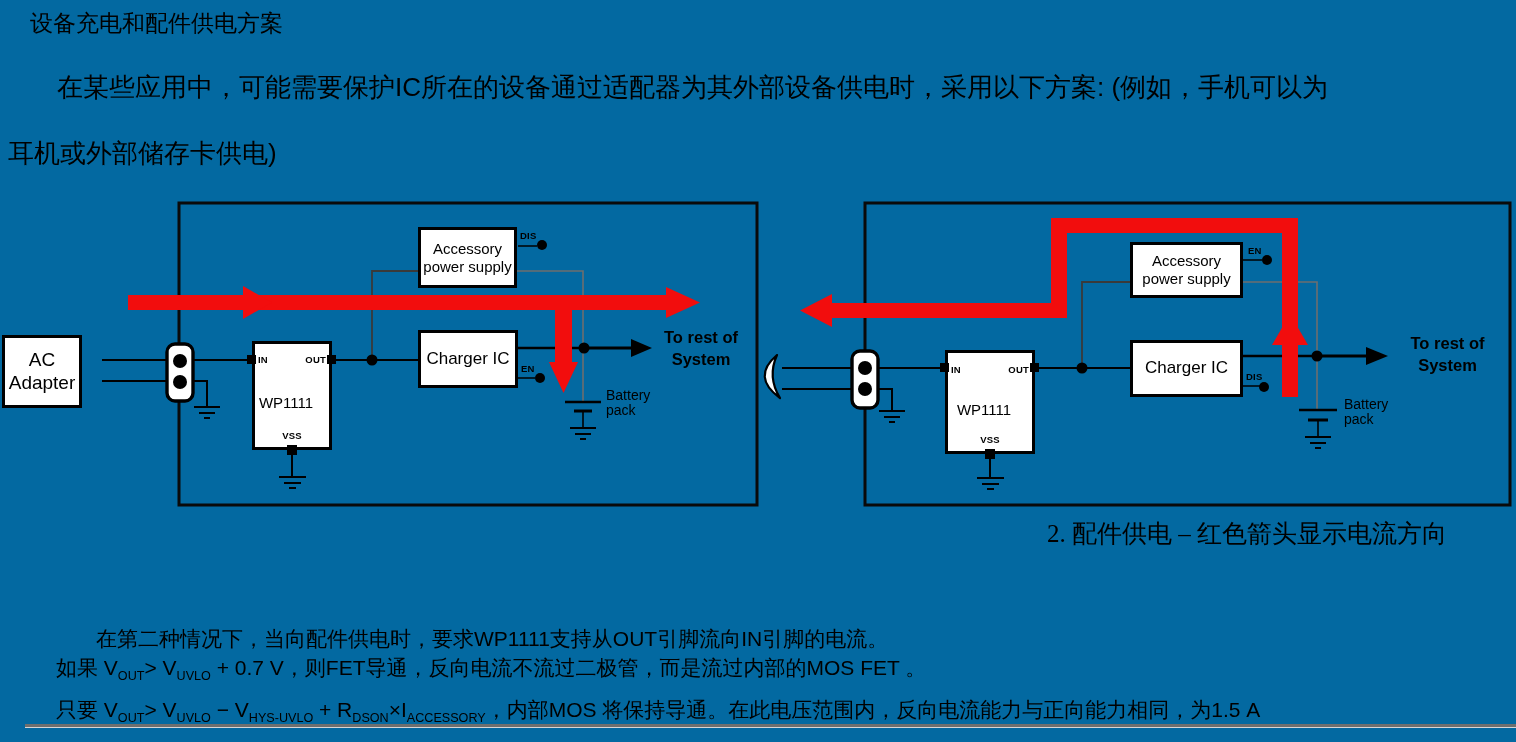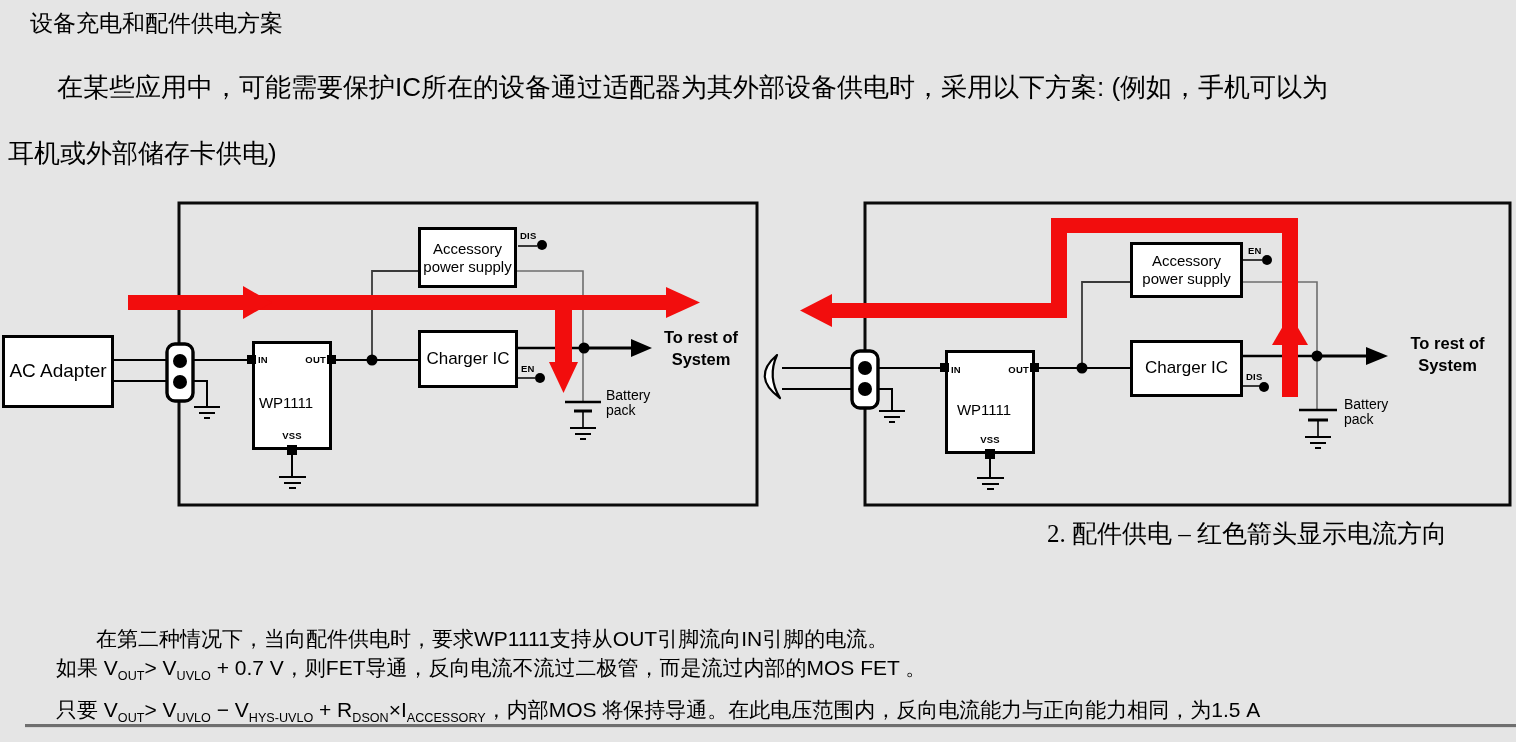--- a/index.html
+++ b/index.html
@@ -1,17 +1,17 @@
 <!DOCTYPE html>
 <html><head>
 <meta charset="utf-8">
 <style>
   html,body{margin:0;padding:0;background:#fff;}
   body{font-family:"Liberation Sans","DejaVu Sans",sans-serif;color:#000;}
-  .page{position:relative;width:1516px;height:742px;background:#e5e5e5;overflow:hidden;}
+  .page{position:relative;width:1516px;height:742px;background:#0369a1;overflow:hidden;}
   .abs{position:absolute;}
   .cnbox{position:absolute;border:3px solid #000;background:#fff;box-sizing:border-box;
          display:flex;flex-direction:column;align-items:center;justify-content:center;
          text-align:center;line-height:1.18;}
   .pinlbl{position:absolute;font-size:9.5px;font-weight:600;letter-spacing:0.2px;}
   .iclbl{position:absolute;left:0;right:12px;text-align:center;font-size:15px;}
   .torest{position:absolute;font-size:16.5px;font-weight:bold;text-align:center;line-height:1.32;}
   .battlbl{position:absolute;font-size:14px;line-height:1.1;}
   .caption{position:absolute;font-size:25px;text-align:center;}
   .note{position:absolute;left:56px;font-size:21px;white-space:nowrap;}
@@ -137,21 +137,21 @@
     <g fill="#f20d0d">
       <rect x="1051" y="218" width="247" height="15"></rect>
       <rect x="1051" y="218" width="16" height="100"></rect>
       <rect x="832" y="303" width="235" height="15"></rect>
       <polygon points="832,294 832,327 800,310.5"></polygon>
       <rect x="1282" y="218" width="16" height="179"></rect>
       <polygon points="1272,345 1308,345 1290,314"></polygon>
     </g>
   </svg>
 
-  <div class="cnbox" style="left:2px;top:335px;width:112px;height:73px;font-size:19px;">
+  <div class="cnbox" style="left:2px;top:335px;width:80px;height:73px;font-size:19px;">
     <span>AC Adapter</span>
   </div>
 
   <div class="cnbox" style="left:252px;top:341px;width:80px;height:109px;">
     <span class="pinlbl" style="left:3px;top:10px;">IN</span>
     <span class="pinlbl" style="right:3px;top:10px;">OUT</span>
     <span class="iclbl" style="top:50px;">WP1111</span>
     <span class="pinlbl" style="left:0;right:0;bottom:6px;text-align:center;">VSS</span>
   </div>
   <div class="abs" style="left:247px;top:355px;width:9px;height:9px;background:#000;"></div>

